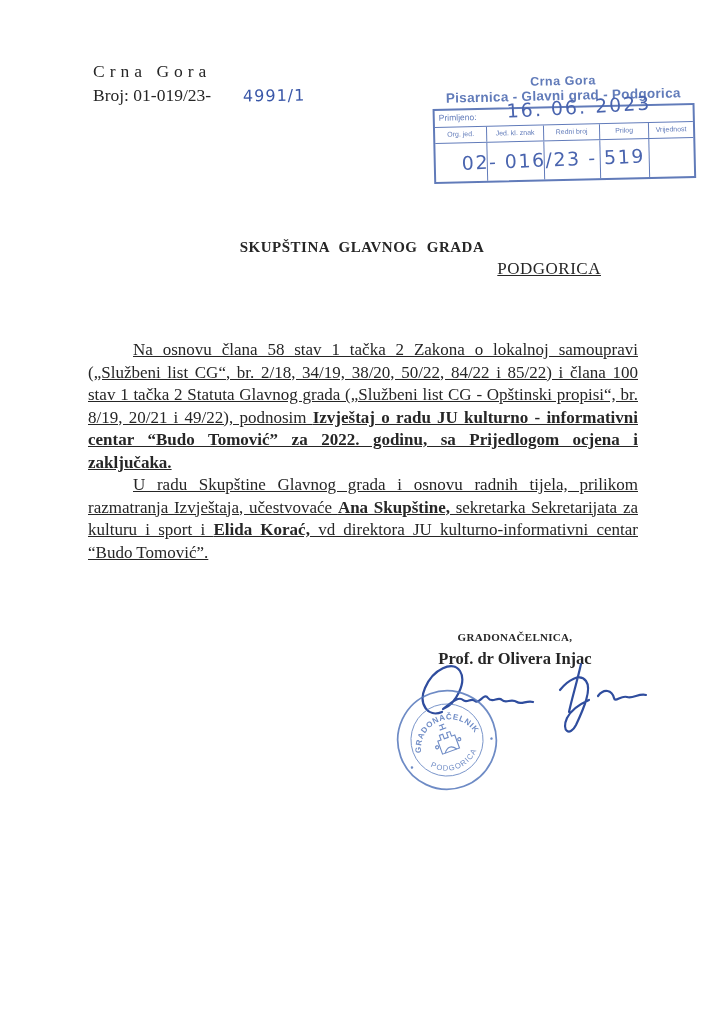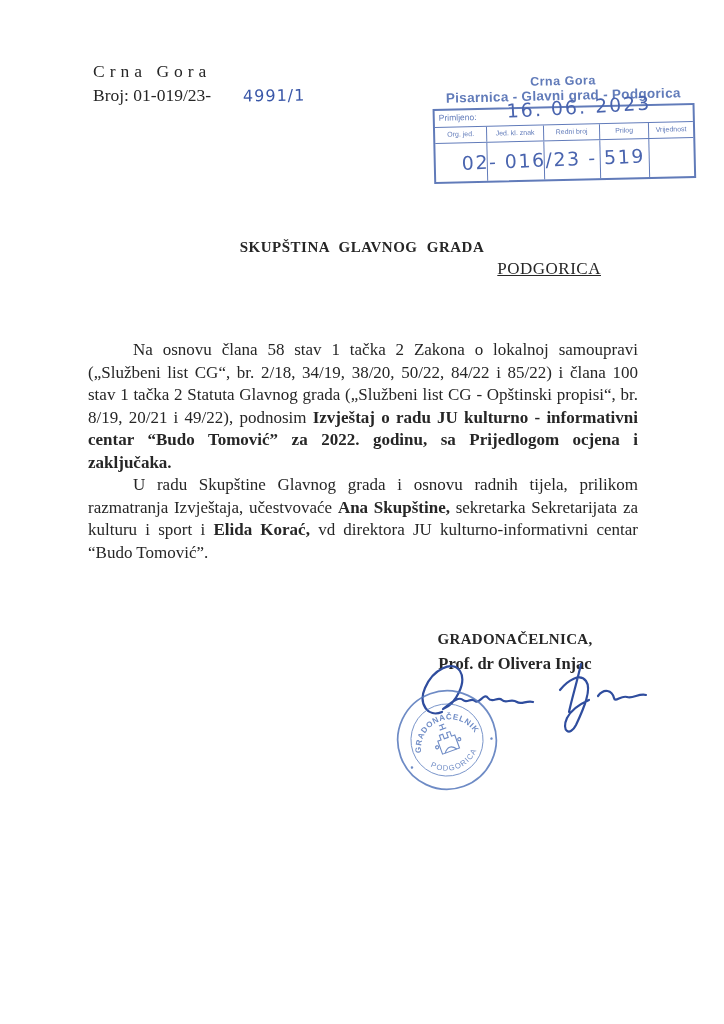--- a/index.html
+++ b/index.html
@@ -44,25 +44,25 @@
   .rs-hw-number{
     position:absolute;left:26px;top:40px;font-size:19px;letter-spacing:1.5px;
     transform:rotate(-1deg);white-space:nowrap;
   }
   
   .title-block{position:absolute;left:0;top:239px;width:724px;}
   .doc-title{text-align:center;font-weight:bold;font-size:15px;word-spacing:5px;letter-spacing:0.5px;}
   .doc-subtitle{text-align:right;padding-right:123px;font-size:17px;text-decoration:underline;letter-spacing:0.5px;margin-top:3px;}
   
   .body-text{position:absolute;left:88px;top:339px;width:550px;font-size:17px;line-height:22.5px;text-align:justify;}
-  .body-text p{margin:0;text-indent:45px;}
+  .body-text p{margin:0;text-indent:45px;text-decoration:underline;}
   .b{font-weight:bold;}
   
   .sig-block{position:absolute;left:390px;top:631px;width:250px;text-align:center;}
-  .sig-office{font-weight:bold;font-size:15px;letter-spacing:0.3px;}
+  .sig-office{font-weight:bold;font-size:11px;letter-spacing:0.3px;}
   .sig-name{font-weight:bold;font-size:16.5px;margin-top:6px;}
   .sig-script{position:absolute;left:408px;top:652px;width:250px;height:90px;pointer-events:none;}
   .round-stamp{position:absolute;left:395px;top:688px;width:104px;height:104px;opacity:0.85;}
 </style>
 </head>
 <body>
 
 <div class="page">
 
   <div class="letterhead">

